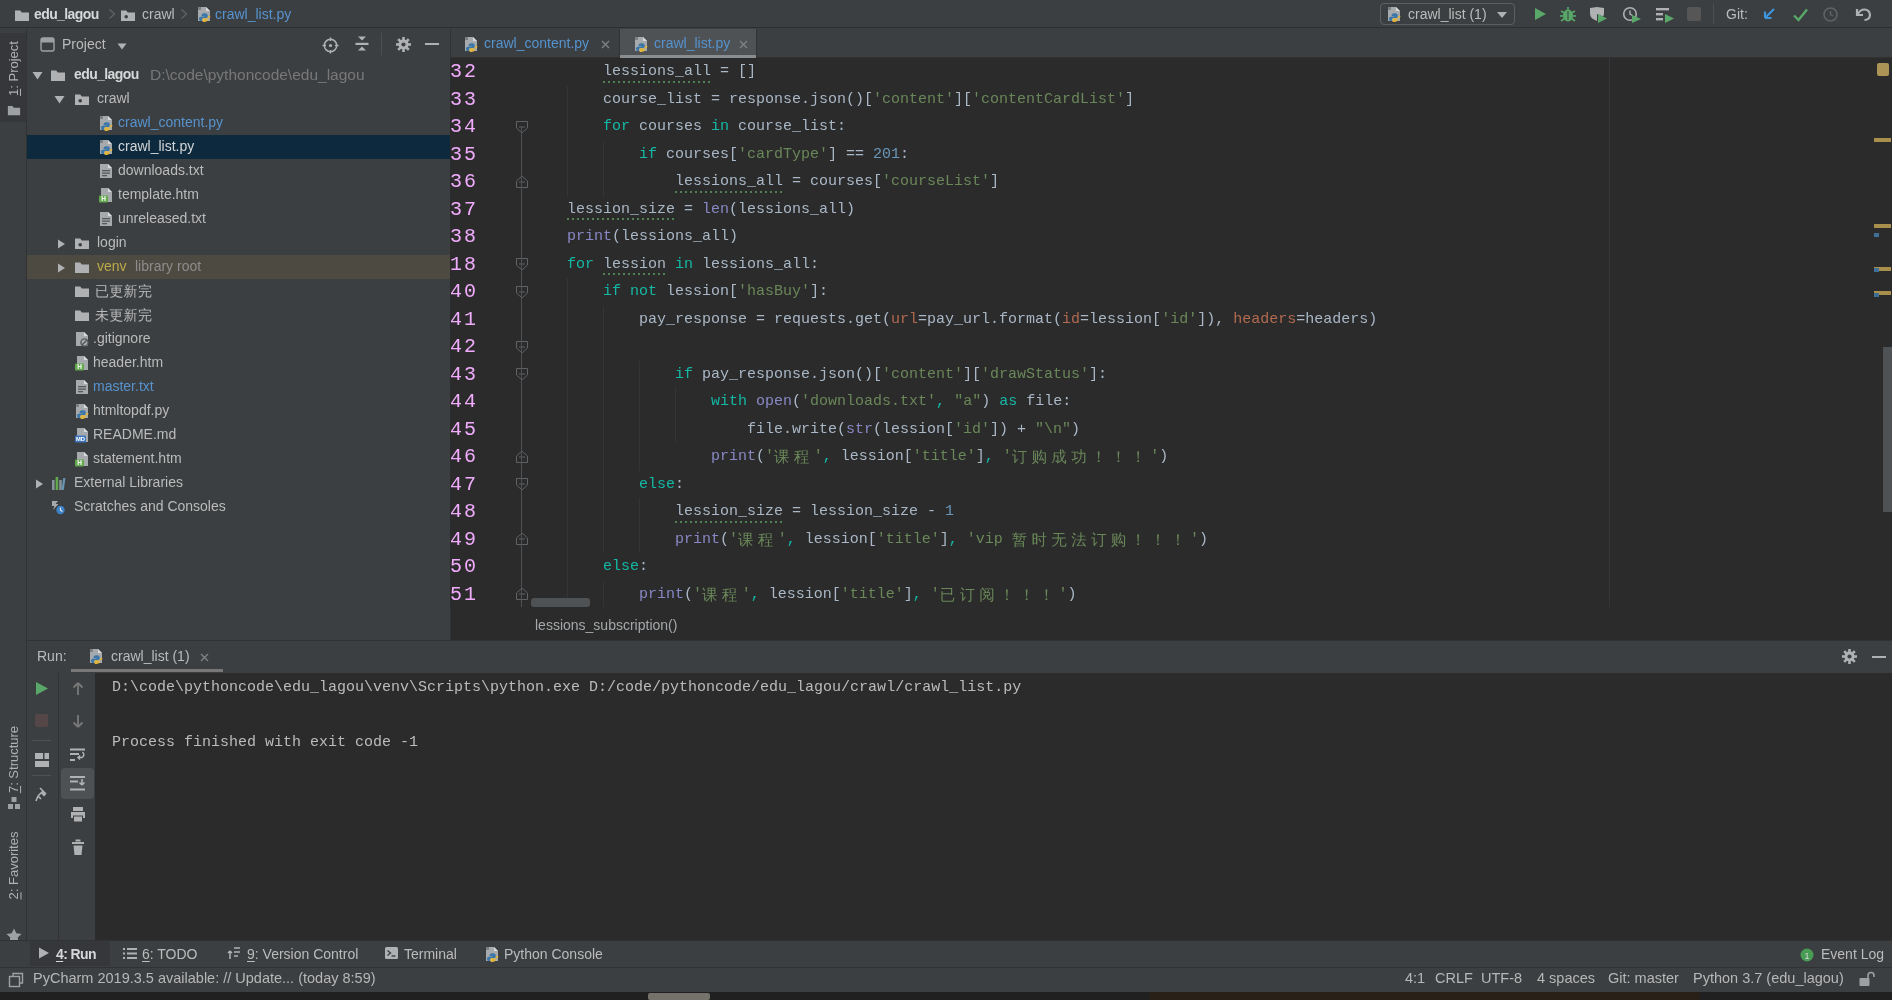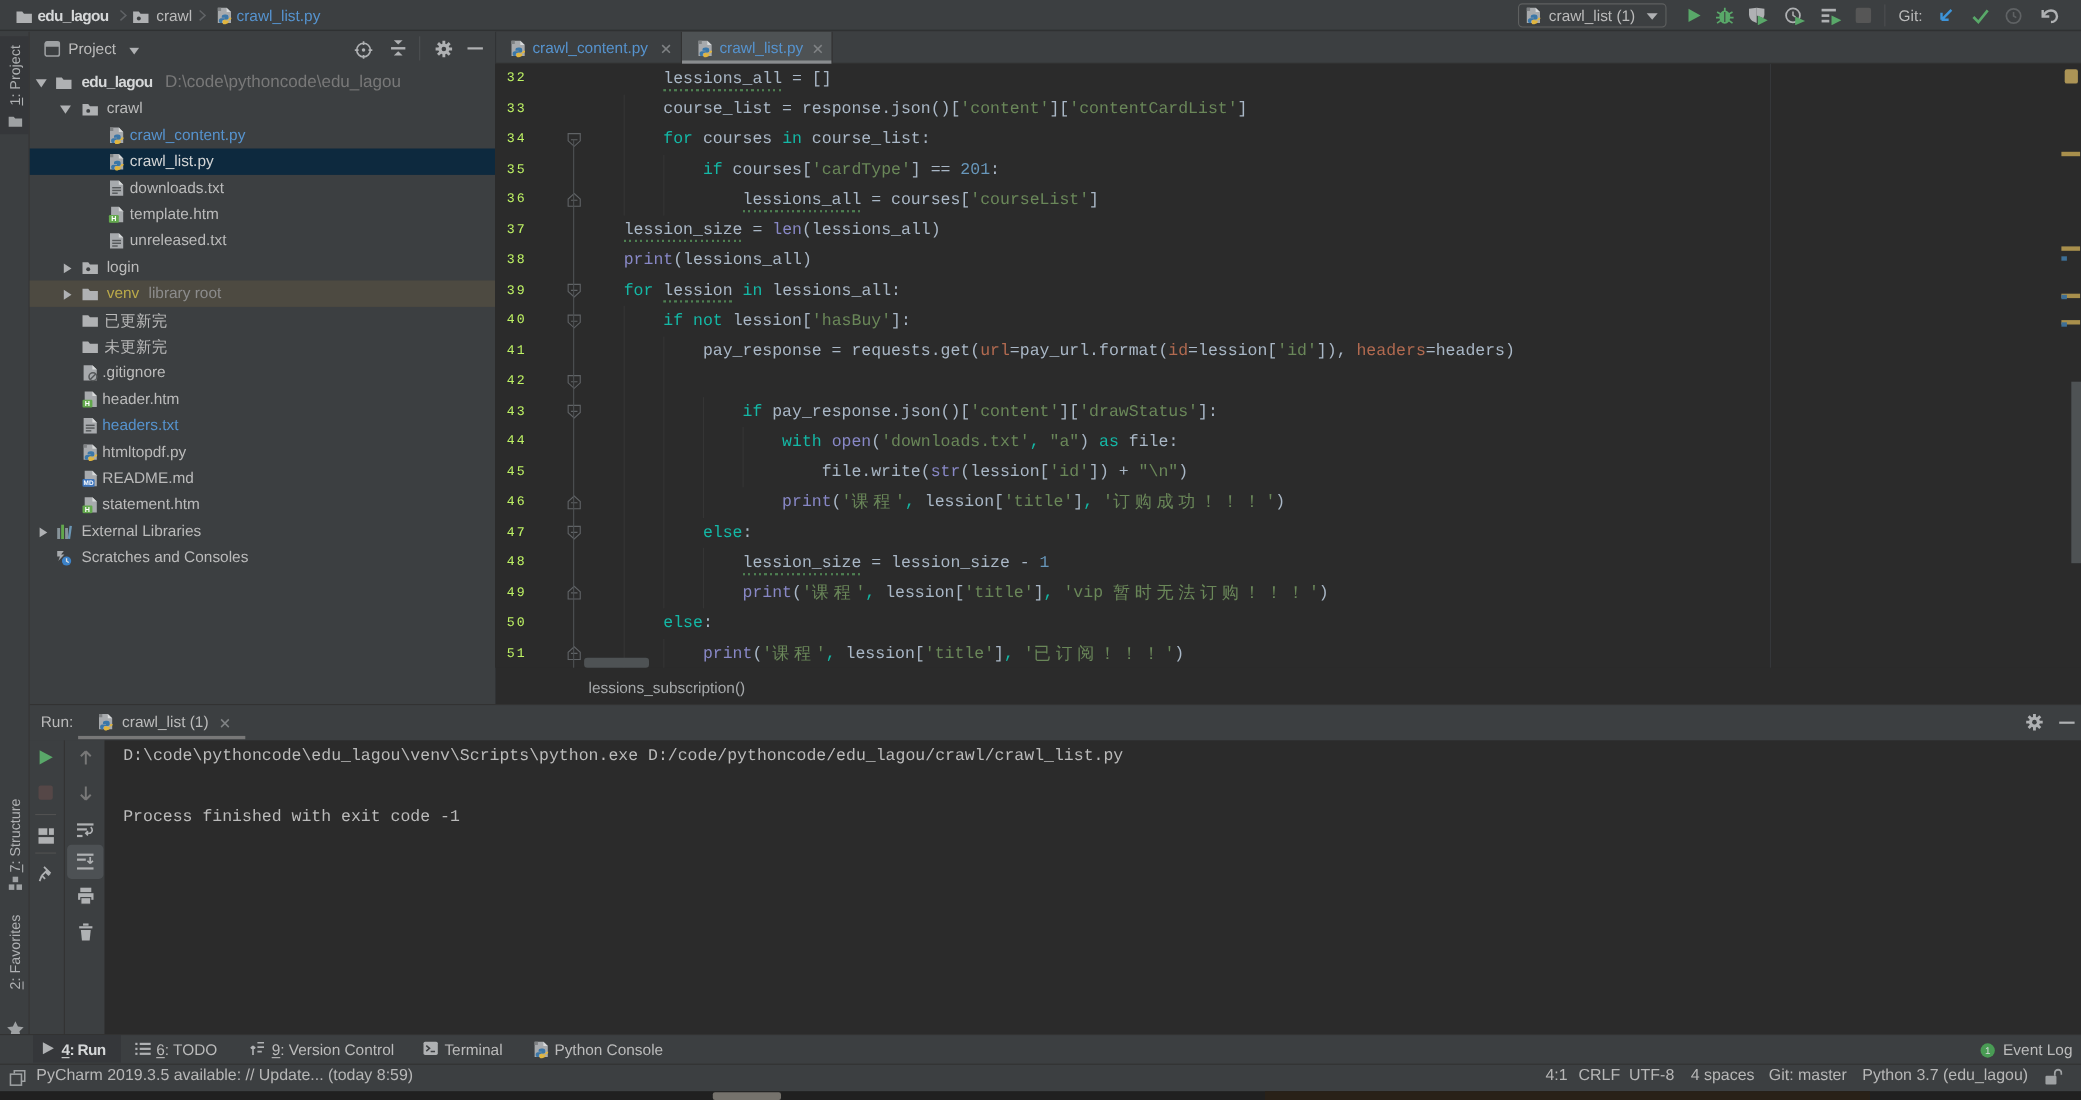--- a/index.html
+++ b/index.html
@@ -22,21 +22,21 @@
 .vt span{transform:rotate(-90deg);white-space:nowrap;font-size:13px;color:#afb1b3}
 #proj{position:absolute;left:27px;top:29px;width:423px;height:611px;background:#3c3f41}
 #editor{position:absolute;left:450px;top:29px;width:1442px;height:611px;background:#2b2b2b}
 #tabbar{position:absolute;left:450px;top:29px;width:1442px;height:29px;background:#3c3f41;border-bottom:1px solid #323232}
 #code{position:absolute;left:450px;top:58px;width:1442px;height:549px;background:#2b2b2b;overflow:hidden}
 .cl{position:absolute;font-family:"Liberation Mono",monospace;font-size:15px;line-height:27.5px;height:27.5px;color:#a9b7c6;white-space:pre}
 .cl em{font-style:normal}
 .k{color:#14b8a6}.s{color:#6a8759}.n{color:#6897bb}.b{color:#8888c6}.a{color:#b26a50}
 .u{border-bottom:0}
 .c{display:inline-block;width:19.8px;height:27.5px;line-height:27.5px;vertical-align:top;font-style:normal;overflow:hidden;text-align:left;font-family:"Liberation Sans",sans-serif;font-size:15.5px}
-.gn{position:absolute;left:450px;width:29px;letter-spacing:2px;text-align:right;font-family:"Liberation Mono",monospace;font-size:12px;line-height:27.5px;color:#bef264}
+.gn{position:absolute;left:450px;width:29px;letter-spacing:2px;text-align:left;font-family:"Liberation Mono",monospace;font-size:20px;line-height:27.5px;color:#f0abfc}
 .sq{position:absolute;height:2px;background:repeating-linear-gradient(90deg,#4e8052 0 2px,transparent 2px 5px)}
 .con{position:absolute;left:112px;font-family:"Liberation Mono",monospace;font-size:15px;line-height:27.5px;color:#bbbbbb;white-space:pre}
 .bt{position:absolute;top:946px;font-size:14px;color:#bbbbbb}
 .bt.bold{color:#d5d7d8;font-weight:bold}
 .st{position:absolute;top:970px;font-size:14.5px;color:#b7b7b7}
 u{text-decoration:underline;text-underline-offset:2px}
 </style></head>
 <body>
 <div id="root">
 <div id="topbar"></div>
@@ -311,21 +311,21 @@
         <span class="tt " style="left:93px">header.htm</span>
       </div>
       <div class="tr" style="top:375px">
         <svg class="ab" style="left:74px;top:4px" width="16" height="16" viewBox="0 0 16 16">
           <path d="M2 1 h8 l4 4 v10 H2 Z" fill="#a7aaad"></path>
           <path d="M10 1 l4 4 h-4 Z" fill="#d7d9da"></path>
           <rect x="4" y="7" width="8" height="1.3" fill="#55585a"></rect>
           <rect x="4" y="9.5" width="8" height="1.3" fill="#55585a"></rect>
           <rect x="4" y="12" width="5" height="1.3" fill="#55585a"></rect>
         </svg>
-        <span class="tt blue" style="left:93px">headers.txt</span>
+        <span class="tt blue" style="left:93px">master.txt</span>
       </div>
       <div class="tr" style="top:399px">
         <svg class="ab" style="left:74px;top:4px" width="16" height="16" viewBox="0 0 16 16">
           <path d="M2 1 h8 l4 4 v10 H2 Z" fill="#a7aaad"></path>
           <path d="M10 1 l4 4 h-4 Z" fill="#d7d9da"></path>
           <path d="M2 1 h3 v3 H2 Z" fill="#7e8183"></path>
           <path d="M8.2 7.2c-1.6 0-2.6.8-2.6 2v1h2.8v.5H4.9c-1.2 0-1.9.9-1.9 2.2 0 1.2.7 2.1 1.9 2.1h1v-1.3c0-1 .9-1.7 1.9-1.7h2.4c.9 0 1.5-.7 1.5-1.6V9.2c0-1.2-1-2-2.4-2z" fill="#3b77a8"></path>
           <path d="M9.2 15.8c1.6 0 2.6-.8 2.6-2v-1H9v-.5h3.5c1.2 0 1.9-.9 1.9-2.2h-2.1v.2c0 1-.9 1.7-1.9 1.7H8c-.9 0-1.5.7-1.5 1.6v1.2c0 1.2 1 2 2.7 2z" fill="#e0b53e"></path>
         </svg>
         <span class="tt " style="left:93px">htmltopdf.py</span>
@@ -408,21 +408,21 @@
     <div class="ab" style="left:639.0px;top:360.5px;width:1px;height:110.0px;background:#353535"></div>
     <div class="ab" style="left:639.0px;top:498.0px;width:1px;height:55.0px;background:#353535"></div>
     <div class="ab" style="left:675.0px;top:388.0px;width:1px;height:55.0px;background:#353535"></div>
 <div class="gn" style="top:58.0px">32</div>
     <div class="gn" style="top:85.5px">33</div>
     <div class="gn" style="top:113.0px">34</div>
     <div class="gn" style="top:140.5px">35</div>
     <div class="gn" style="top:168.0px">36</div>
     <div class="gn" style="top:195.5px">37</div>
     <div class="gn" style="top:223.0px">38</div>
-    <div class="gn" style="top:250.5px">39</div>
+    <div class="gn" style="top:250.5px">18</div>
     <div class="gn" style="top:278.0px">40</div>
     <div class="gn" style="top:305.5px">41</div>
     <div class="gn" style="top:333.0px">42</div>
     <div class="gn" style="top:360.5px">43</div>
     <div class="gn" style="top:388.0px">44</div>
     <div class="gn" style="top:415.5px">45</div>
     <div class="gn" style="top:443.0px">46</div>
     <div class="gn" style="top:470.5px">47</div>
     <div class="gn" style="top:498.0px">48</div>
     <div class="gn" style="top:525.5px">49</div>

